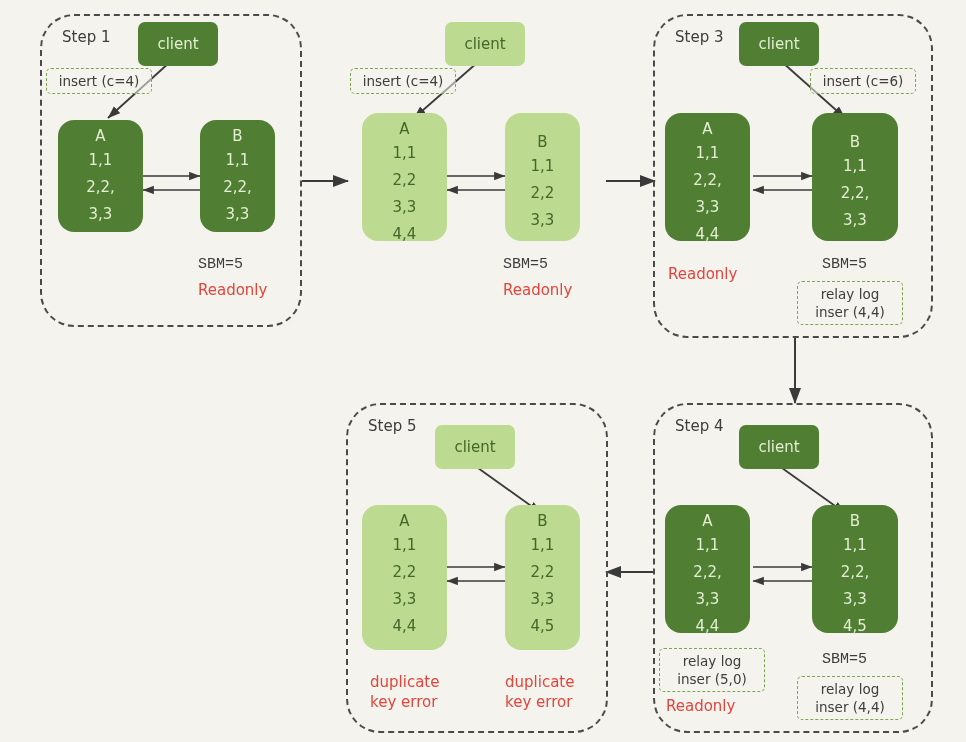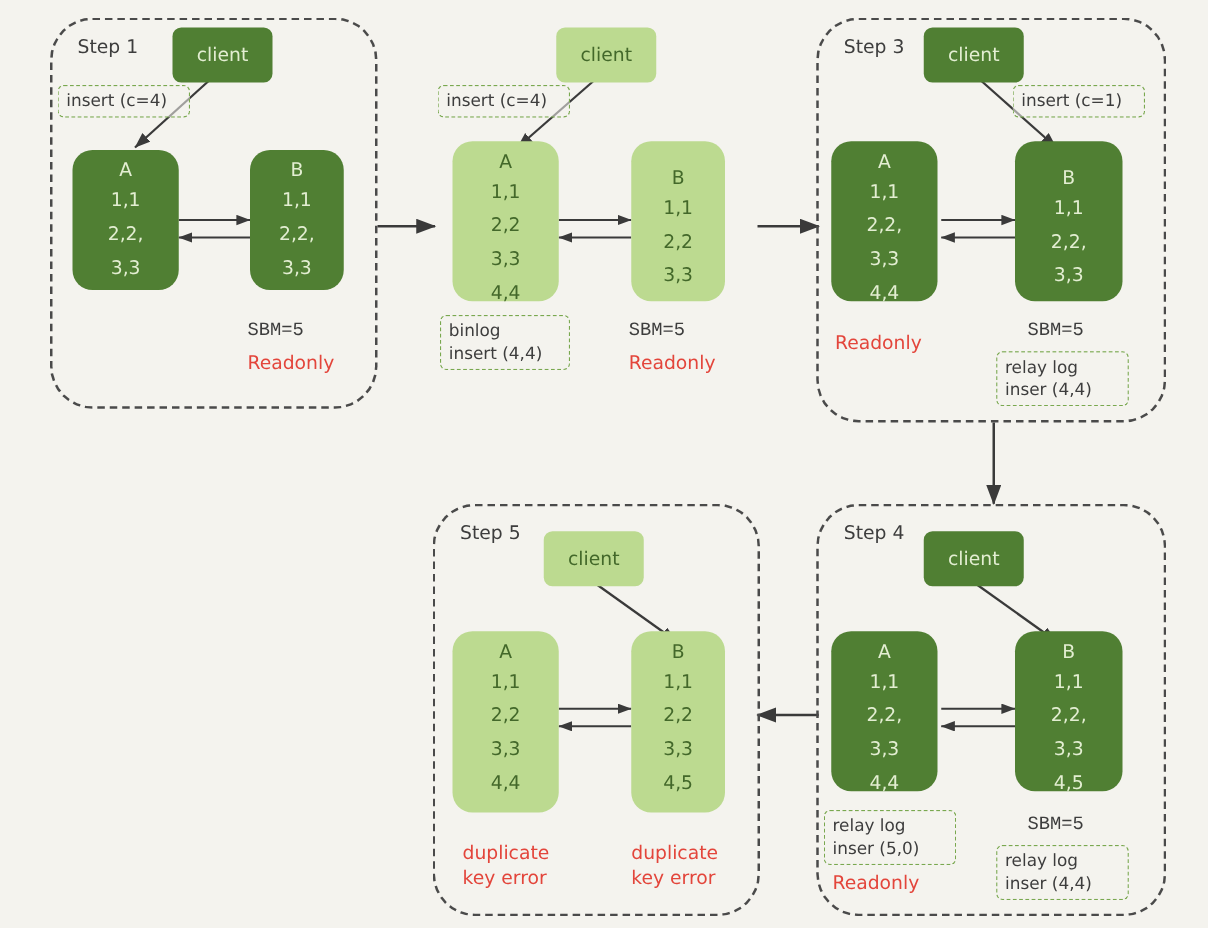--- a/index.html
+++ b/index.html
@@ -52,21 +52,21 @@
   .node .n-title{font-size:15px;line-height:1.0;margin-bottom:9px;}
   .node .n-row{font-size:15px;line-height:1.0;margin-bottom:12px;}
 
   
   .note{
     position:absolute;
     border:1.6px dashed #79a84f;
     border-radius:5px;
     color:#3d3d3d;
     font-size:13.5px;
-    text-align:left;
+    text-align:center;
     padding:3px 6px;
     box-sizing:border-box;
     background:rgba(244,243,238,0.55);
     line-height:1.35;
     white-space:nowrap;
   }
 
   
   .cap{
     position:absolute;
@@ -159,35 +159,31 @@
     <div class="n-row">2,2</div>
     <div class="n-row">3,3</div>
     <div class="n-row">4,4</div>
   </div>
   <div class="node light-fill" style="left:505px;top:113px;width:75px;height:128px;padding-top:22px;">
     <div class="n-title">B</div>
     <div class="n-row">1,1</div>
     <div class="n-row">2,2</div>
     <div class="n-row">3,3</div>
   </div>
-  <div class="note" style="left:352px;top:252px;width:104px;">
-    <div>binlog</div>
-    <div>insert (4,4)</div>
-  </div>
   <div class="cap cap-gray" style="left:503px;top:255px;">SBM=5</div>
   <div class="cap cap-red" style="left:503px;top:281px;">Readonly</div>
 
   <div class="step" style="left:653px;top:14px;width:280px;height:324px;">
     <div class="step-title">Step 3</div>
   </div>
   <div class="client dark-fill" style="left:739px;top:22px;">
     <span>client</span>
   </div>
   <div class="note" style="left:810px;top:68px;width:106px;">
-    <div>insert (c=1)</div>
+    <div>insert (c=6)</div>
   </div>
   <div class="node dark-fill" style="left:665px;top:113px;width:85px;height:128px;">
     <div class="n-title">A</div>
     <div class="n-row">1,1</div>
     <div class="n-row">2,2,</div>
     <div class="n-row">3,3</div>
     <div class="n-row">4,4</div>
   </div>
   <div class="node dark-fill" style="left:812px;top:113px;width:86px;height:128px;padding-top:22px;">
     <div class="n-title">B</div>

